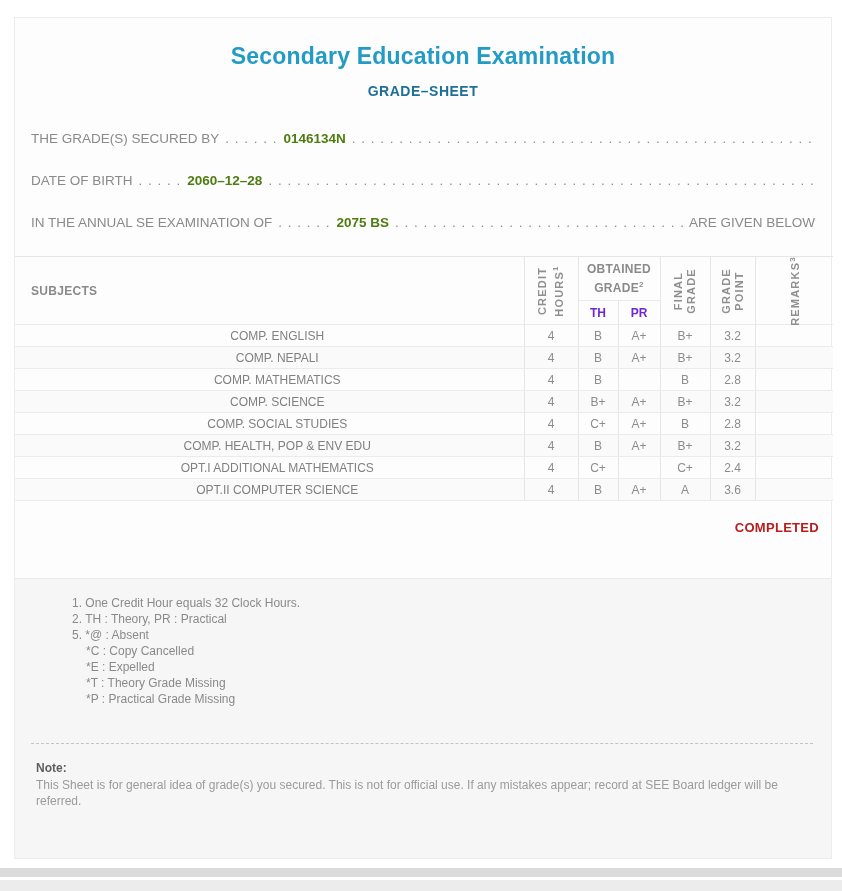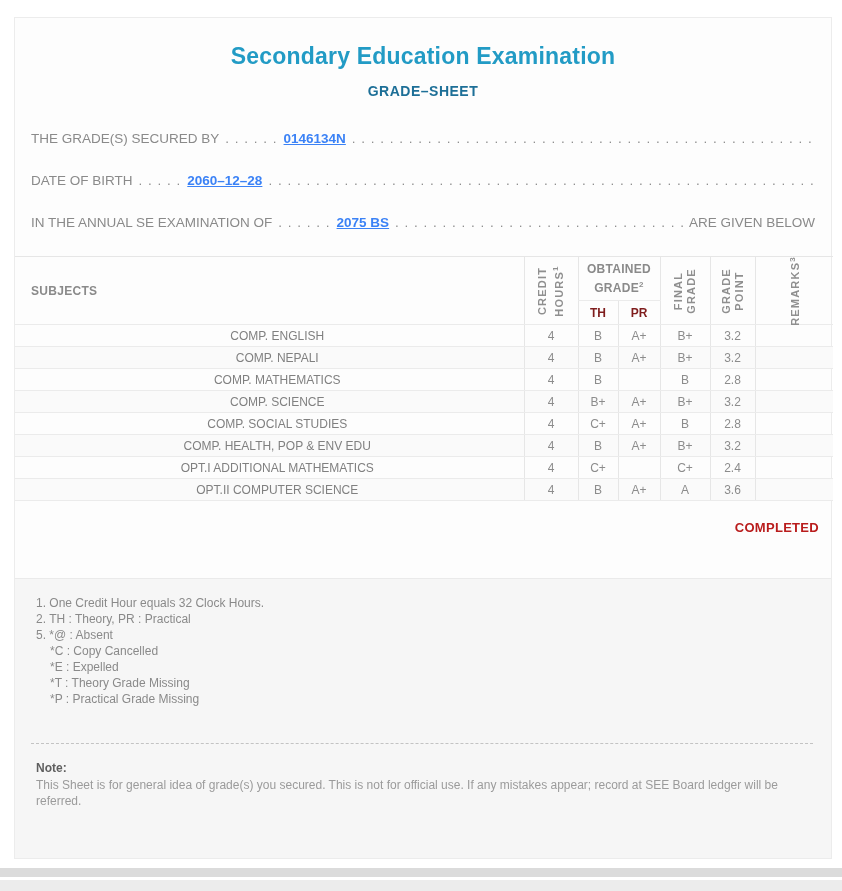--- a/index.html
+++ b/index.html
@@ -40,21 +40,21 @@
   
   .info-block { margin-top: 31px; }
   .info-line {
     display: flex; align-items: baseline;
     padding: 0 16px; margin-bottom: 24px;
     font-size: 13.5px; line-height: 18px; color: #8a8a8a;
     white-space: nowrap;
   }
   .info-label { flex: none; }
   .info-dots-lead { flex: none; margin: 0 6px; color: #8f8f8f; letter-spacing: 1px; }
-  .info-value { flex: none; font-weight: bold; color: #3b82f6; text-decoration: underline; }
+  .info-value { flex: none; font-weight: bold; color: #4d7c0f; }
   .info-dots-fill {
     flex: 1 1 auto; overflow: hidden; margin-left: 6px;
     color: #8f8f8f; letter-spacing: 1px; white-space: nowrap;
   }
   .info-suffix { flex: none; margin-left: 6px; }
 
   
   table.grades {
     margin-top: 17px; width: 818px;
     border-collapse: collapse; table-layout: fixed;
@@ -79,21 +79,21 @@
     letter-spacing: 1.2px; line-height: 13px;
   }
   .rot sup, .h-obt sup { font-size: 8px; font-weight: bold; color: #8f8f8f; }
   th.h-obt {
     height: 44px; text-align: center; vertical-align: middle;
     font-size: 12px; font-weight: bold; color: #8a8a8a;
     line-height: 15px; letter-spacing: 0.3px;
   }
   th.h-sub {
     height: 24px; text-align: center;
-    font-size: 12px; font-weight: bold; color: #7f1d1d;
+    font-size: 12px; font-weight: bold; color: #6d28d9;
   }
   td.c-subj {
     height: 22px; padding-left: 16px;
     font-size: 12px; color: #808080; text-align: center;
   }
   td.c-val { height: 22px; text-align: center; font-size: 12px; color: #8c8c8c; }
   tr.stripe td { background: #fafafa; }
 
   
   .summary-gpa {
@@ -102,21 +102,21 @@
   }
   .summary-gpa .gpa-value { margin-left: 3px; }
   .summary-status {
     margin-top: 19px; padding-right: 12px; text-align: right;
     font-size: 13px; font-weight: bold; color: #b91c1c;
     letter-spacing: 0.3px;
   }
 
   
   .footnote-line {
-    font-size: 12px; color: #8a8a8a; line-height: 16px;
+    font-size: 12px; color: #8a8a8a; line-height: 16px; margin-left: 36px;
   }
   .footnote-line.indent { padding-left: 14px; }
   .dashed-sep {
     margin: 36px 2px 0 -5px;
     border-top: 1px dashed #c3c3c3; height: 0;
   }
   .note-heading {
     margin-top: 17px; font-size: 12px; font-weight: bold; color: #5f5f5f;
   }
   .note-body {

